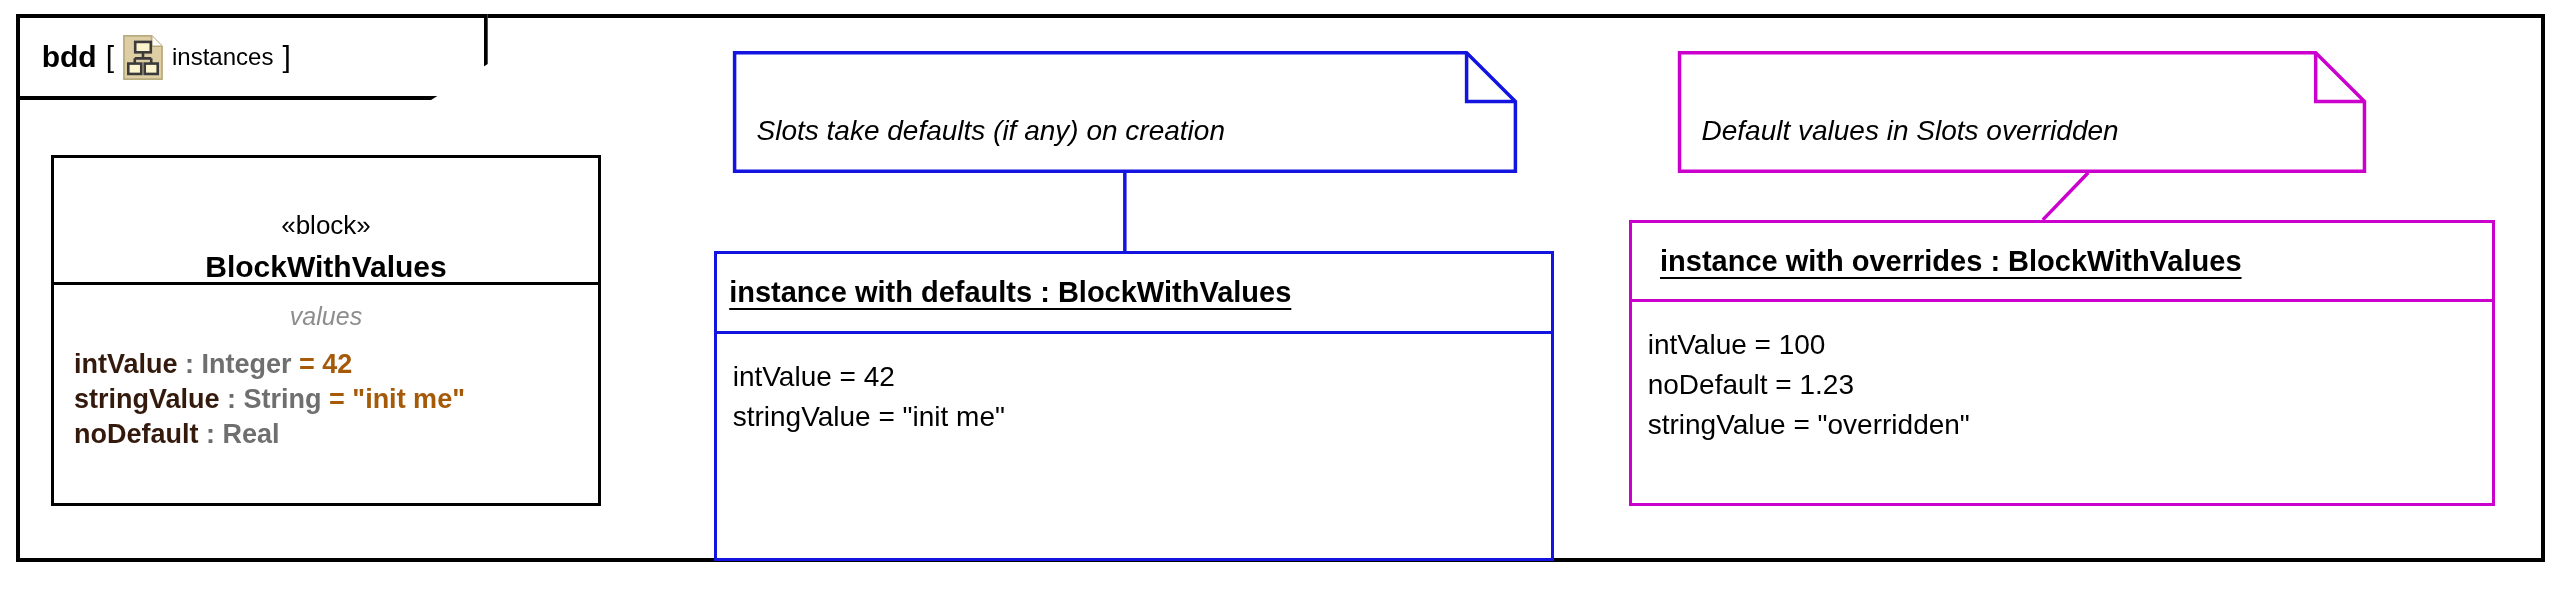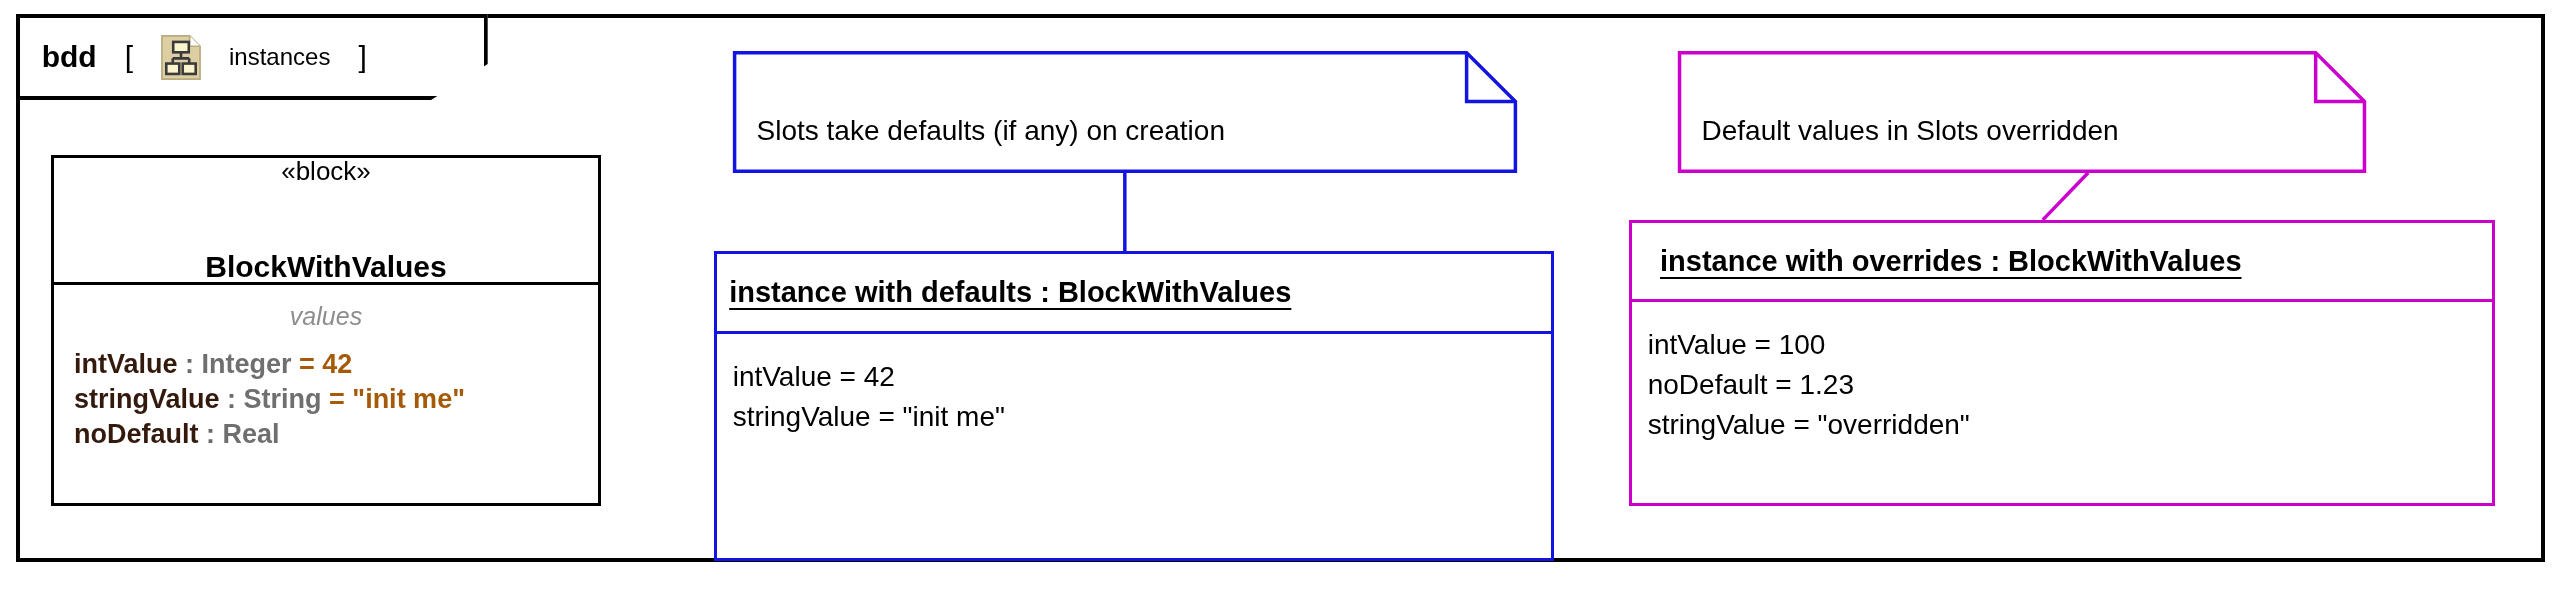--- a/index.html
+++ b/index.html
@@ -49,21 +49,21 @@
   .frame-tab-inner {
     position: absolute;
     left: 15.7px;
     top: 14px;
     width: 472px;
     height: 86px;
     display: flex;
     align-items: center;
     box-sizing: border-box;
     padding-left: 26px;
-    gap: 28px;
+    gap: 9px;
   }
   .tab-kind {
     font-size: 30px;
     font-weight: bold;
     color: #000000;
     line-height: 1;
   }
   .tab-bracket {
     font-size: 30px;
     color: #000000;
@@ -99,21 +99,21 @@
     height: 351px;
     border: 3.5px solid #000000;
   }
   .block-head {
     height: 127px;
     border-bottom: 3.5px solid #000000;
     box-sizing: border-box;
     display: flex;
     flex-direction: column;
     align-items: center;
-    justify-content: space-between;
+    justify-content: flex-end;
     gap: 14px;
   }
   .stereotype {
     font-size: 26px;
     color: #000000;
     line-height: 1;
   }
   .block-name {
     font-size: 30px;
     font-weight: bold;
@@ -205,20 +205,21 @@
     position: absolute;
     box-sizing: border-box;
   }
   .note svg { position: absolute; left: 0; top: 0; }
   .note-text {
     position: absolute;
     font-size: 28px;
     color: #000000;
     line-height: 1.2;
     white-space: nowrap;
+    font-style: italic;
   }
   .note-blue    { left: 732px;  top: 51px; width: 786px;  height: 122px; }
   .note-magenta { left: 1677px; top: 51px; width: 690px;  height: 122px; }
   .note-blue .note-text    { left: 24.5px; top: 63px; }
   .note-magenta .note-text { left: 24.5px; top: 63px; }
 
   
   .connector {
     position: absolute;
     left: 0;

